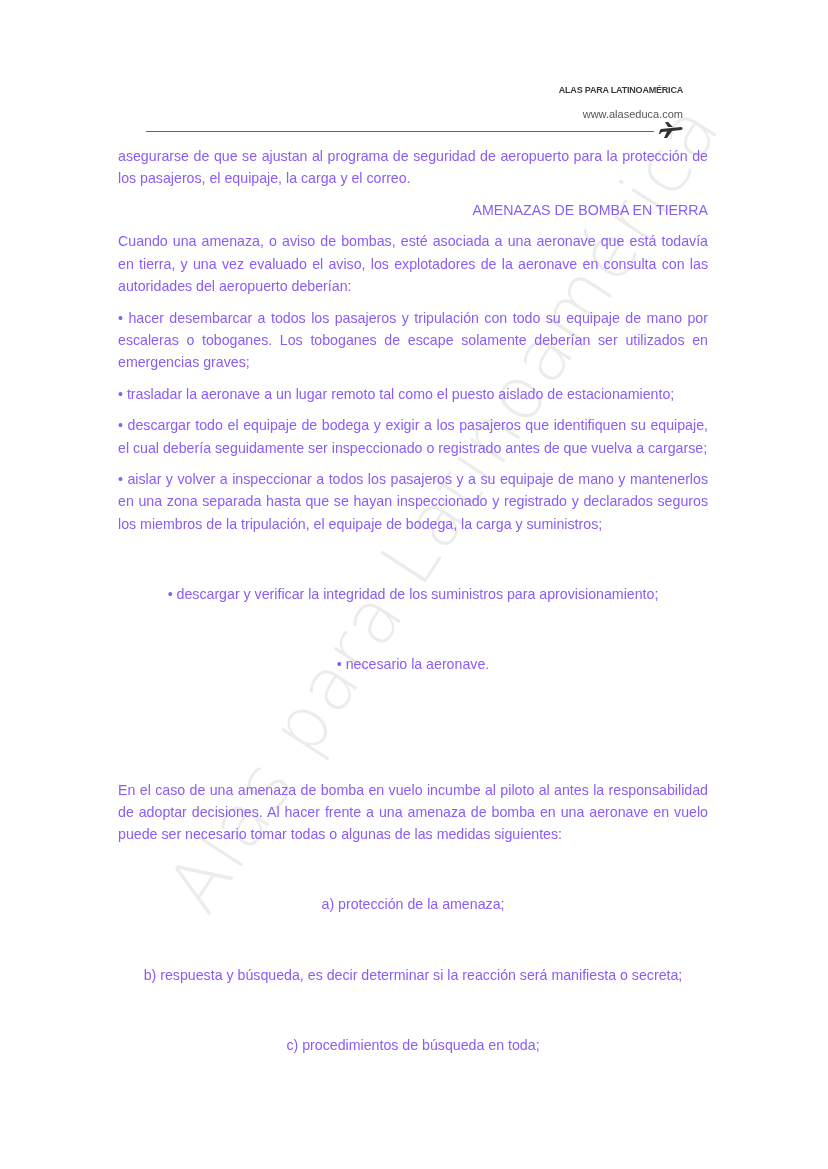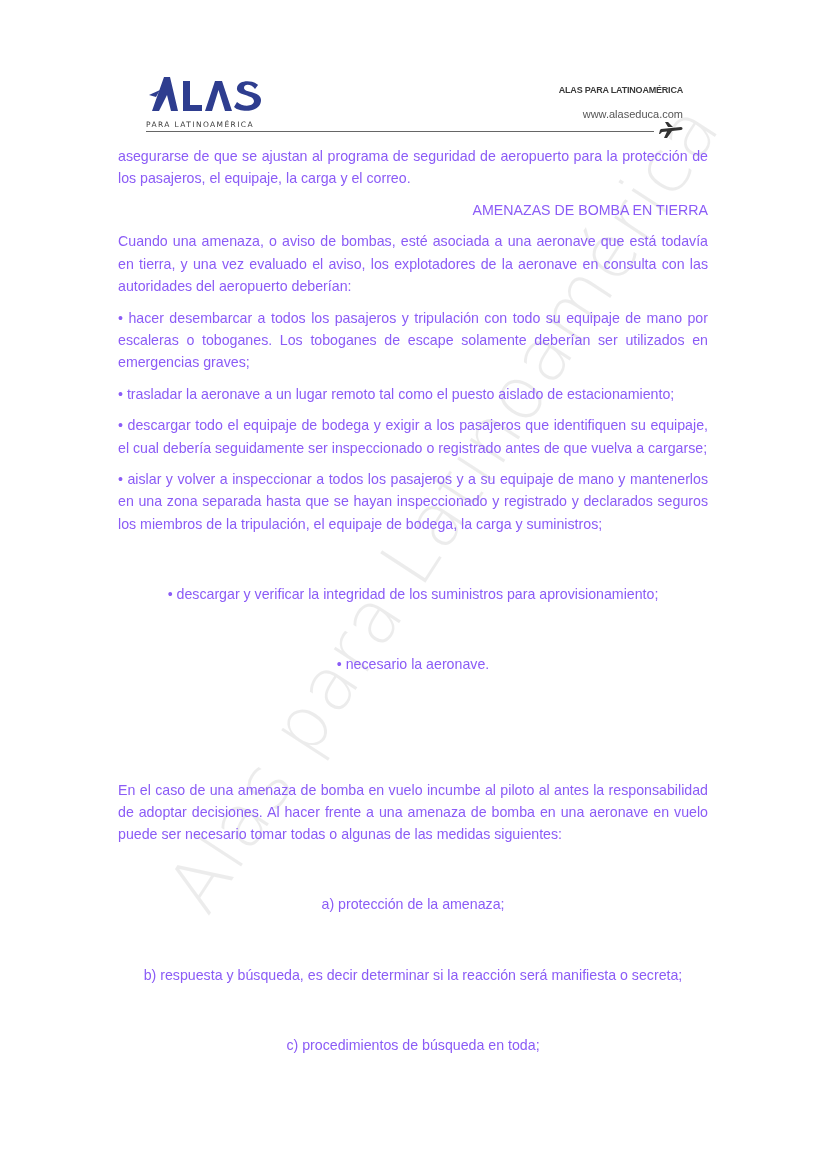--- a/index.html
+++ b/index.html
@@ -31,36 +31,20 @@
     .content p { margin: 0 0 9.5px 0; text-align: justify; }
     .content p.nojust { text-align: center; margin-top: 48px; }
     .content h2 { margin: 0 0 9.5px 0; font-size: 14.2px; font-weight: normal; text-align: right; line-height: 22px; }
     .spacer { height: 94px; }
   </style>
 </head>
 <body>
 
 <div class="page">
 
-  <div class="logo">
-    <div class="logo-mark">
-      <svg width="118" height="42" viewBox="0 0 118 42">
-
-        <path d="M3 22 L14 17 L10 24 Z" fill="#2e3d8f"></path>
-        <path d="M18 4 L24 4 L32 38 L25 38 L21 22 L13 38 L6 38 Z" fill="#2e3d8f"></path>
-
-        <path d="M37 8 L44 8 L44 32 L56 32 L56 38 L37 38 Z" fill="#2e3d8f"></path>
-
-        <path d="M66 38 L59 38 L69 8 L76 8 L86 38 L79 38 L72.5 17 Z" fill="#2e3d8f"></path>
-
-        <path d="M112 12 C108 7 92 6 91 15 C90 23 108 21 108 28 C108 34 96 34 91 29 L88 34 C94 40 115 40 115 27 C115 18 98 20 98 15 C98 10 106 11 109 16 Z" fill="#2e3d8f"></path>
-      </svg>
-    </div>
-    <div class="logo-sub">PARA LATINOAMÉRICA</div>
-  </div>
 
   <div class="hdr-right-title">ALAS PARA LATINOAMÉRICA</div>
   <div class="hdr-right-url">www.alaseduca.com</div>
   <div class="hdr-line"></div>
   <svg class="plane" viewBox="0 0 24 18">
     <path d="M2 8 L22 6 C24 6 24 9 22 9 L13 10 L8 17 L5 17 L8 10.5 L3 11 L1 13 L0 13 L1 9 Z M9 6 L6 1 L9 1 L14 6 Z" fill="#333"></path>
   </svg>
 
   <div class="watermark">Alas para Latinoamérica</div>
 

